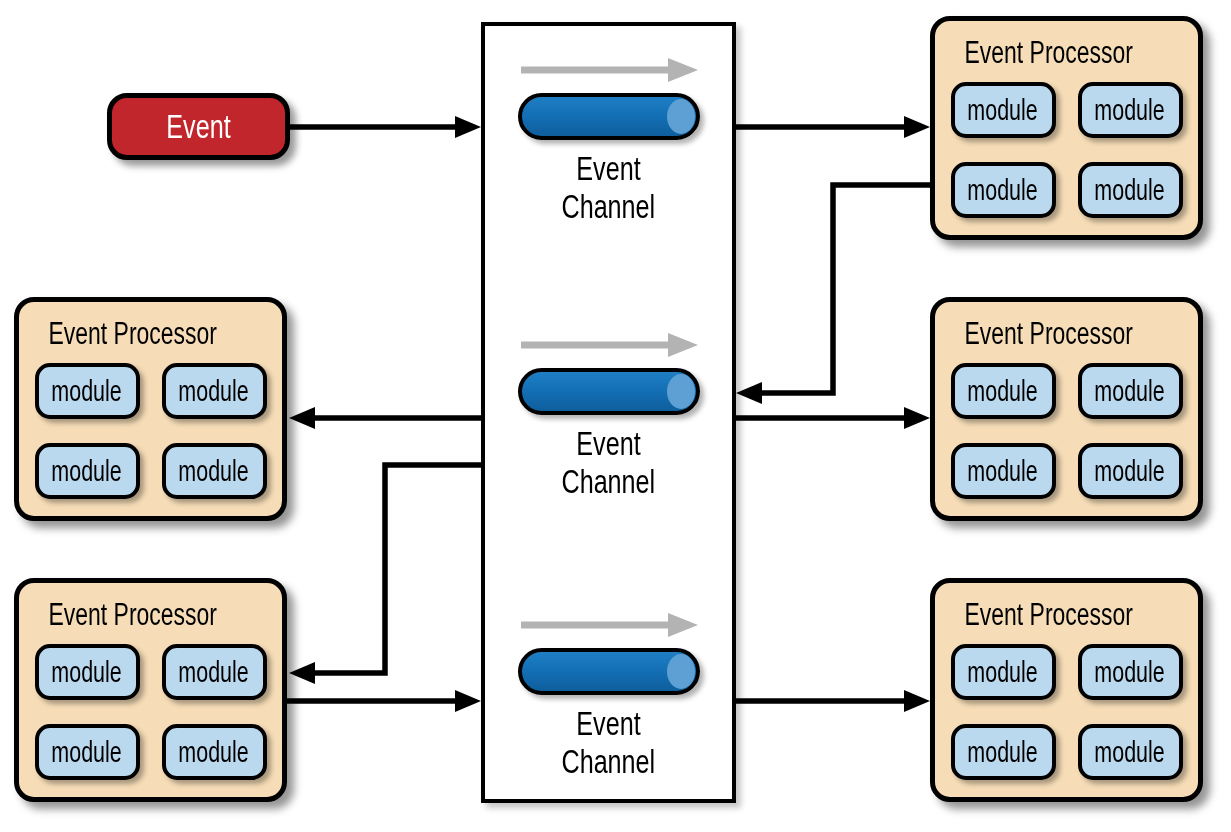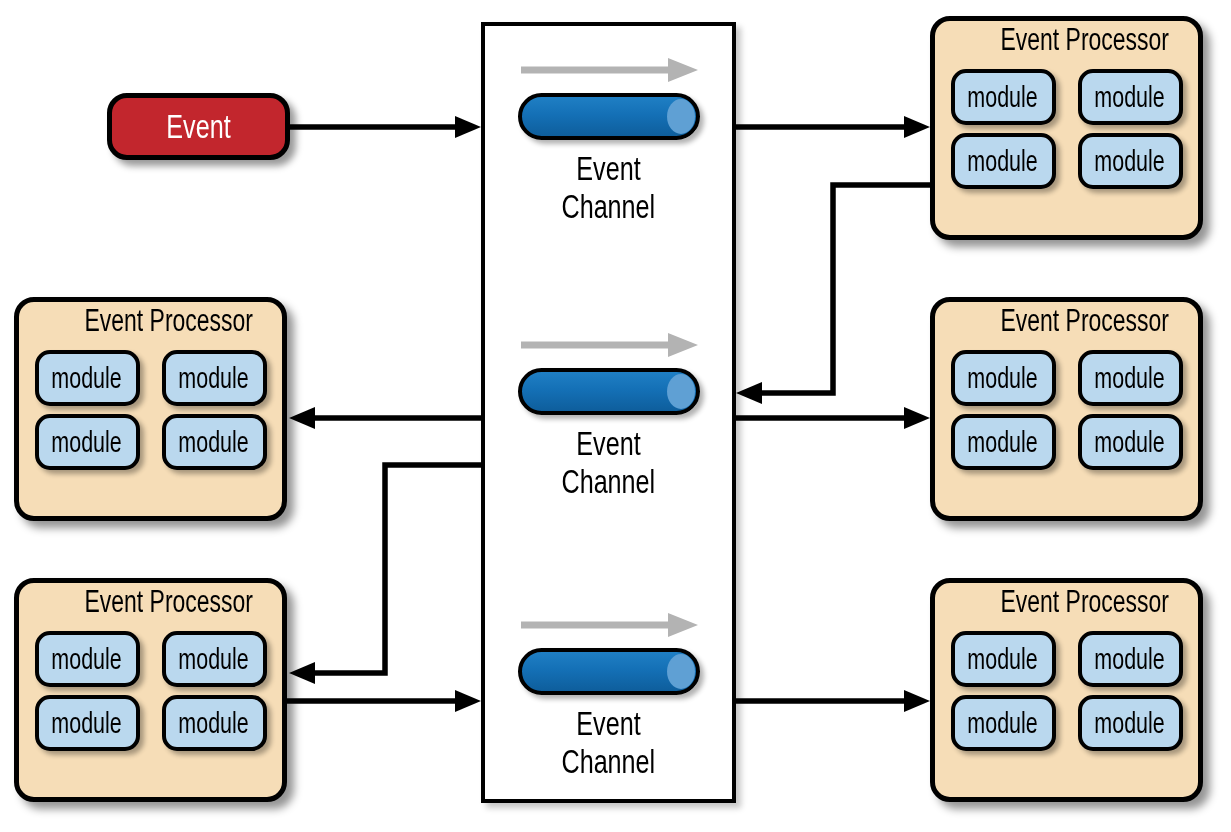--- a/index.html
+++ b/index.html
@@ -89,29 +89,29 @@
     background:var(--processor-tan);
     border:5px solid #000; border-radius:20px;
     box-shadow:7px 7px 8px rgba(0,0,0,0.42);
   }
   .proc-tr { left:930px; top:16px;  }
   .proc-ml { left:14px;  top:297px; }
   .proc-mr { left:930px; top:297px; }
   .proc-bl { left:14px;  top:578px; }
   .proc-br { left:930px; top:578px; }
   .proc-title {
-    text-align:right;
+    margin-top:13px; text-align:left;
     font-size:31px; line-height:37px; color:#000;
   }
   .modules {
     margin-top:11px;
     display:grid;
     grid-template-columns:105px 105px;
     grid-auto-rows:56px;
-    gap:8px 22px;
+    gap:24px 22px;
     justify-content:center;
   }
   .module {
     background:var(--module-blue);
     border:4px solid #000; border-radius:15px;
     box-shadow:4px 4px 5px rgba(0,0,0,0.32);
     display:flex; align-items:center; justify-content:center;
     font-size:29px; color:#000;
   }
 </style>

